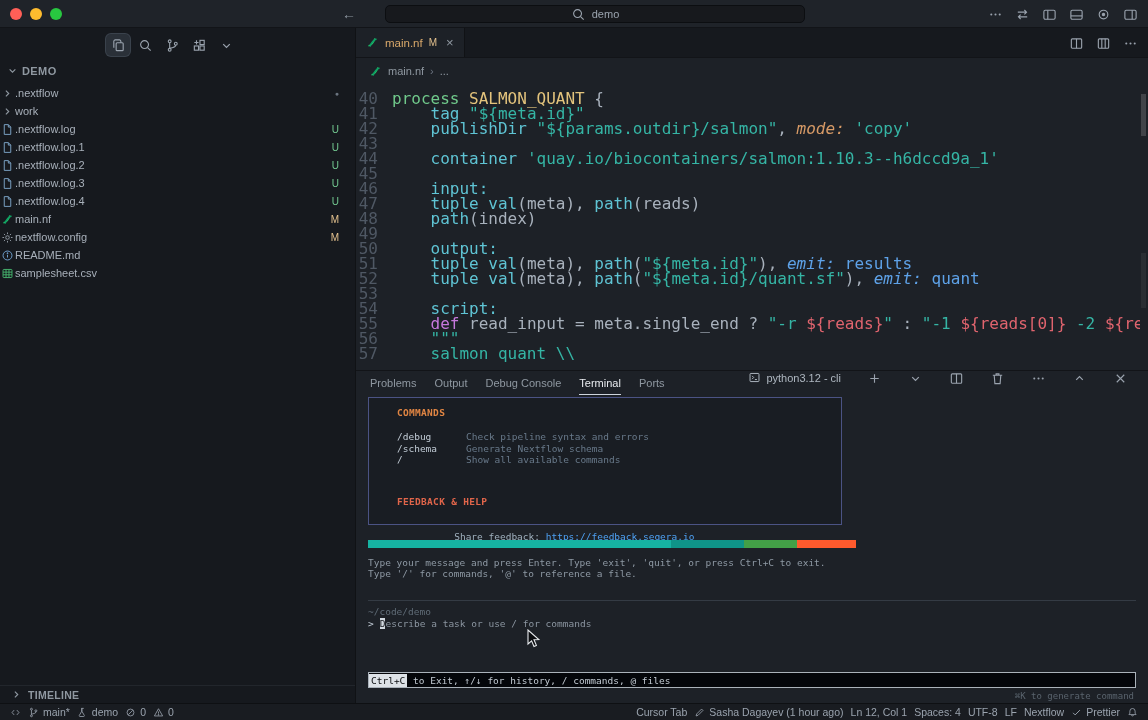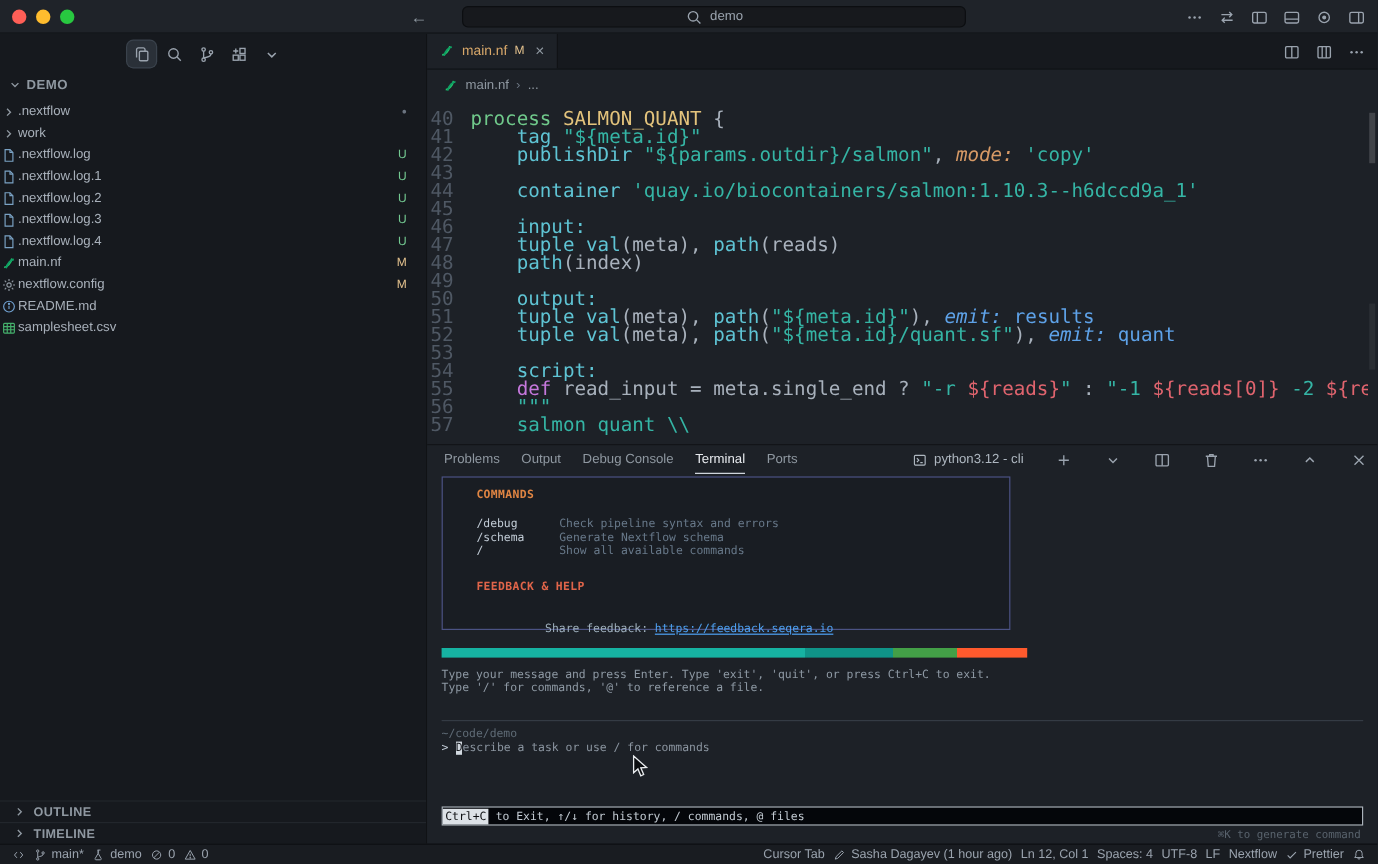--- a/index.html
+++ b/index.html
@@ -51,28 +51,28 @@
   .tk-s{color:#35b5a5}.tk-i{color:#d79a66;font-style:italic}.tk-e{color:#5ea2e8;font-style:italic}
   .tk-b{color:#5ea2e8}.tk-r{color:#e0646e}.tk-f{color:#c678dd}
   .sthumb1{position:absolute;right:2px;top:66px;width:5px;height:42px;background:rgba(255,255,255,.16)}
   .sthumb2{position:absolute;right:2px;top:225px;width:5px;height:55px;background:rgba(255,255,255,.06)}
 
   
   .panel{position:absolute;left:0;right:0;top:342px;bottom:0;border-top:1px solid #121418;background:#1d2127}
   .ptabs{height:24px;display:flex;align-items:center;gap:18px;padding-left:14px;font-size:11px;color:#8f98a1}
   .ptab{height:24px;display:flex;align-items:center}
   .ptab.active{color:#e8ebef;box-shadow:inset 0 -1px 0 #cfd5dc}
-  .pright{position:absolute;right:8px;top:0;height:24px;display:flex;align-items:center;gap:26px;color:#9aa3ae;font-size:11px}
+  .pright{position:absolute;right:20px;top:0;height:24px;display:flex;align-items:flex-start;gap:26px;color:#9aa3ae;font-size:11px}
   .shell{display:flex;align-items:center;gap:5px;color:#aeb7c0}
 
   .term{position:absolute;left:12px;right:12px;top:24px;bottom:0;font-family:"DejaVu Sans Mono",monospace;font-size:9.5px;color:#9fb0bd}
   .tbox{position:absolute;left:0;top:2px;width:474px;height:128px;border:1px solid #4b5384;border-radius:0;padding:9px 0 0 28px;background:rgba(20,23,30,.35)}
   .thead{font-weight:bold;letter-spacing:.3px}
   .thead.commands{color:#e08543}
-  .thead.feedback{color:#e0654a;margin-top:18px}
+  .thead.feedback{color:#e0654a;margin-top:30px}
   .cmdlist{margin-top:13px}
   .cmdrow{line-height:11.5px;display:flex;white-space:pre}
   .cmd{width:69px;color:#c2ccd6}
   .cmddesc{color:#68798a}
   .share{margin-top:13px;color:#9fb0bd;white-space:pre}
   .sharelink{color:#4ea1f3;text-decoration:underline}
   .pbar{position:absolute;left:0;top:145px;width:488px;height:8px;background:linear-gradient(90deg,#16b3a2 0,#16b3a2 62%,#0f9488 62%,#0f9488 77%,#43a047 77%,#43a047 88%,#ff5a2d 88%,#ff5a2d 100%)}
   .hint1{position:absolute;left:0;top:162px;color:#8e99a4;white-space:pre}
   .hint2{position:absolute;left:0;top:173px;color:#8e99a4;white-space:pre}
   .tdivider{position:absolute;left:0;right:0;top:205px;border-top:1px solid #343b44}
@@ -294,26 +294,20 @@
         <span class="ticon">
           <svg viewBox="0 0 16 16" fill="none" stroke="#45b06c" stroke-width="1.2">
             <rect x="2.5" y="3" width="11" height="10" rx="1"></rect>
             <path d="M2.5 6.3h11M2.5 9.6h11M6.2 3v10M9.8 3v10"></path>
           </svg>
         </span>
         <span class="tlabel">samplesheet.csv</span>
       </div>
     </div>
   <div class="sbbottom">
-    <div class="sbb">
-      <svg class="ic14" viewBox="0 0 16 16" fill="none" stroke="currentColor" stroke-width="1.4">
-          <path d="M6 4.5L9.5 8 6 11.5"></path>
-        </svg>
-      <span>OUTLINE</span>
-    </div>
     <div class="sbb">
       <svg class="ic14" viewBox="0 0 16 16" fill="none" stroke="currentColor" stroke-width="1.4">
           <path d="M6 4.5L9.5 8 6 11.5"></path>
         </svg>
       <span>TIMELINE</span>
     </div>
   </div>
 </div>
 
 <div class="editorcol">

